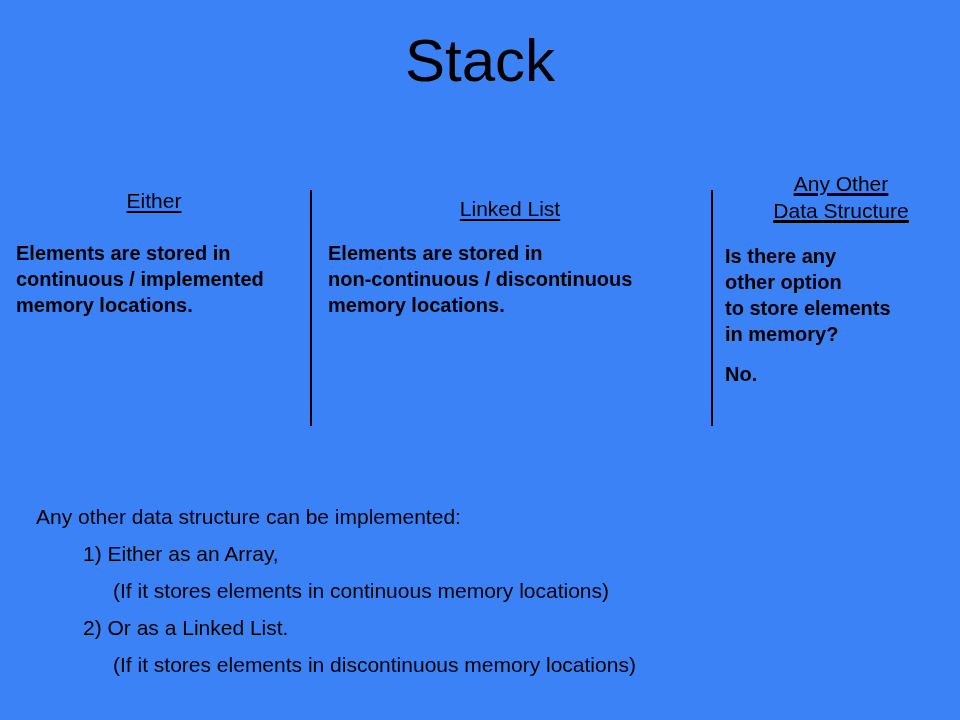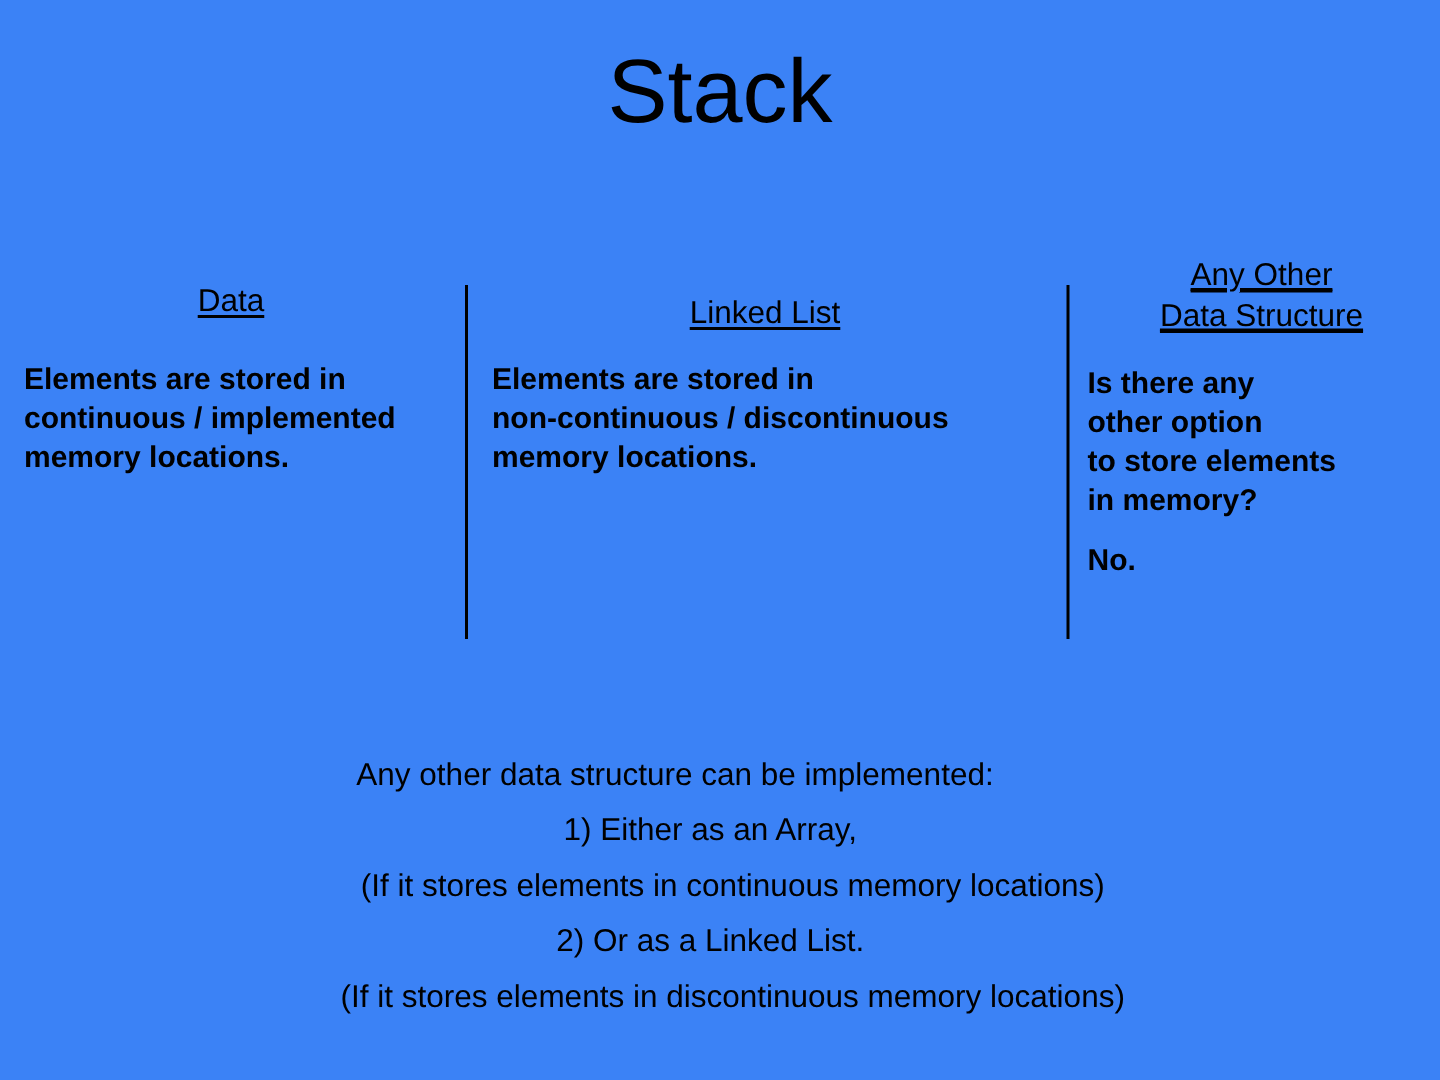--- a/index.html
+++ b/index.html
@@ -98,24 +98,23 @@
     white-space: nowrap;
   }
   .body-array  { margin-top: 26px; }
   .body-linked { margin-top: 18px; }
   .body-other  { margin-top: 19px; }
   .body-other-tail { margin-top: 14px; }
 
   
   .notes {
     position: absolute;
-    left: 0;
+    left: 16px;
     top: 498px;
     width: 880px;
-    text-align: center;
   }
   .note-line {
     font-size: 21px;
     line-height: 37px;
     white-space: nowrap;
     color: #000000;
   }
   .indent-0 { margin-left: 20px; }
   .indent-1 { margin-left: 67px; }
   .indent-2 { margin-left: 97px; }
@@ -127,21 +126,21 @@
 
   <div class="slide-title">Stack</div>
 
   <div class="compare">
 
     <div class="divider divider-1"></div>
     <div class="divider divider-2"></div>
 
     <div class="col col-array">
       <div class="col-head head-array">
-        <span class="u">Data</span>
+        <span class="u">Either</span>
       </div>
       <div class="col-body body-array">
         <div>Elements are stored in</div>
         <div>continuous / implemented</div>
         <div>memory locations.</div>
       </div>
     </div>
 
     <div class="col col-linked">
       <div class="col-head head-linked">

